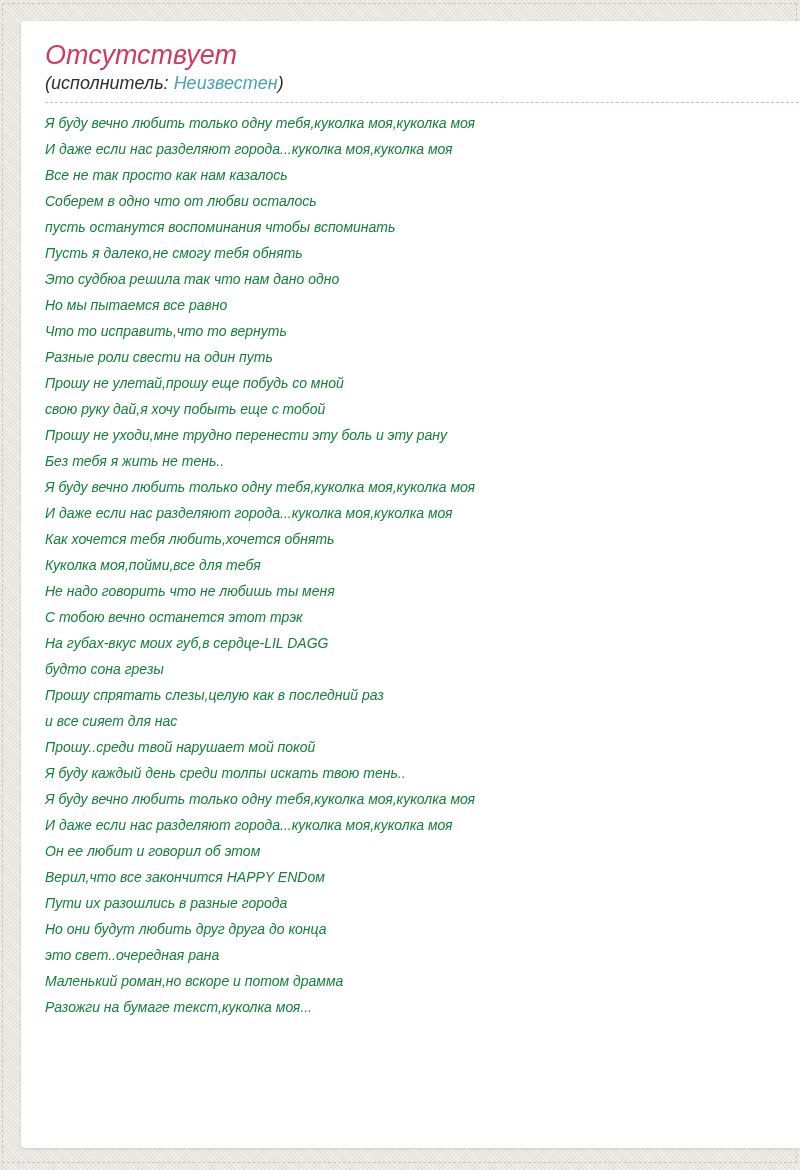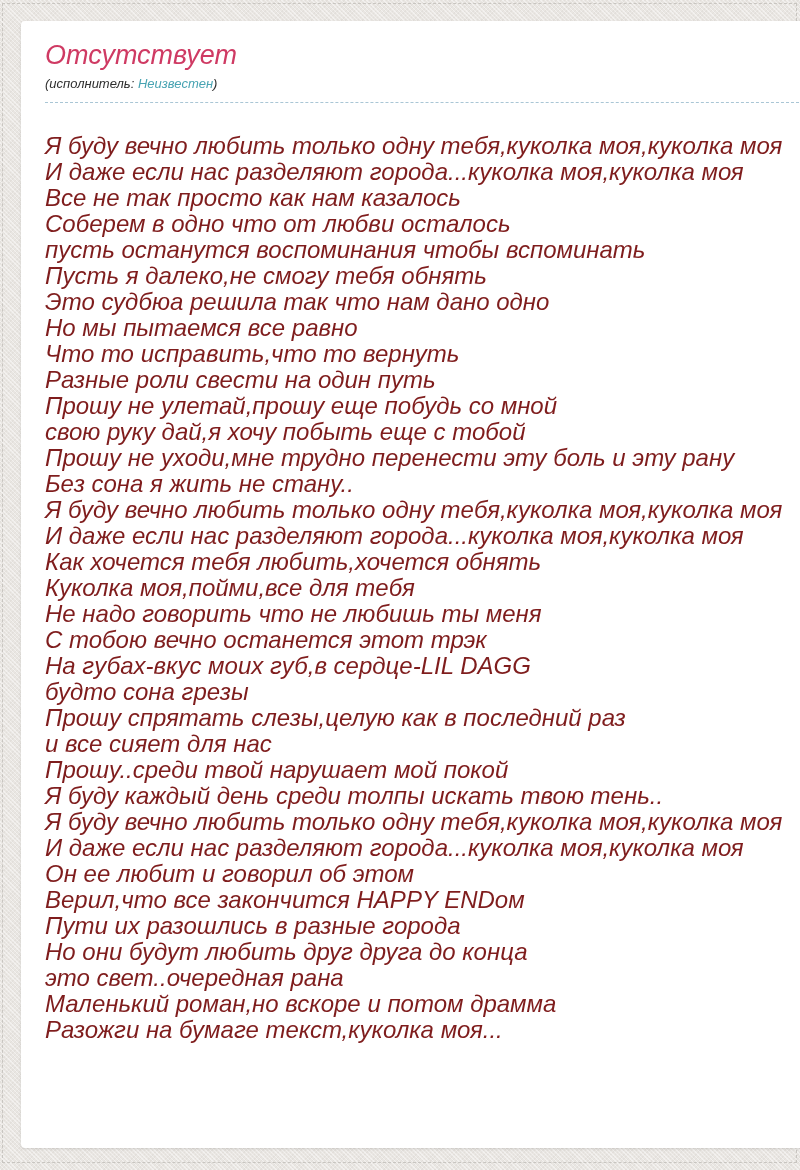--- a/index.html
+++ b/index.html
@@ -41,35 +41,35 @@
   }
   .song-title {
     margin: 0;
     font-size: 27px;
     line-height: 31px;
     font-weight: 400;
     color: #cf3a63;
   }
   .song-subtitle {
     margin: 2px 0 0 0;
-    font-size: 13px;
+    font-size: 18px;
     line-height: 21px;
     color: #2e2e2e;
     padding-bottom: 8px;
     border-bottom: 1px dashed #a9c6d5;
   }
   .artist-link {
     color: #47a3b2;
     text-decoration: none;
     cursor: pointer;
   }
   .lyrics {
-    margin-top: 30px;
-    font-size: 24px;
-    color: #7f1d1d;
+    margin-top: 7px;
+    font-size: 14px;
+    color: #15803d;
   }
   .lyric-line {
     line-height: 26px;
     white-space: pre-wrap;
   }
 </style>
 </head>
 <body>
 
 <div class="page-frame"></div>
@@ -88,21 +88,21 @@
       <div class="lyric-line">Соберем в одно что от любви осталось</div>
       <div class="lyric-line">пусть останутся воспоминания чтобы вспоминать</div>
       <div class="lyric-line">Пусть я далеко,не смогу тебя обнять</div>
       <div class="lyric-line">Это судбюа решила так что нам дано одно</div>
       <div class="lyric-line">Но мы пытаемся все равно</div>
       <div class="lyric-line">Что то исправить,что то вернуть</div>
       <div class="lyric-line">Разные роли свести на один путь</div>
       <div class="lyric-line">Прошу не улетай,прошу еще побудь со мной</div>
       <div class="lyric-line">свою руку дай,я хочу побыть еще с тобой</div>
       <div class="lyric-line">Прошу не уходи,мне трудно перенести эту боль и эту рану</div>
-      <div class="lyric-line">Без сона я жить не стану..</div>
+      <div class="lyric-line">Без тебя я жить не тень..</div>
       <div class="lyric-line">Я буду вечно любить только одну тебя,куколка моя,куколка моя</div>
       <div class="lyric-line">И даже если нас разделяют города...куколка моя,куколка моя</div>
       <div class="lyric-line">Как хочется тебя любить,хочется обнять</div>
       <div class="lyric-line">Куколка моя,пойми,все для тебя</div>
       <div class="lyric-line">Не надо говорить что не любишь ты меня</div>
       <div class="lyric-line">С тобою вечно останется этот трэк</div>
       <div class="lyric-line">На губах-вкус моих губ,в сердце-LIL DAGG</div>
       <div class="lyric-line">будто сона грезы</div>
       <div class="lyric-line">Прошу спрятать слезы,целую как в последний раз</div>
       <div class="lyric-line">и все сияет для нас</div>

